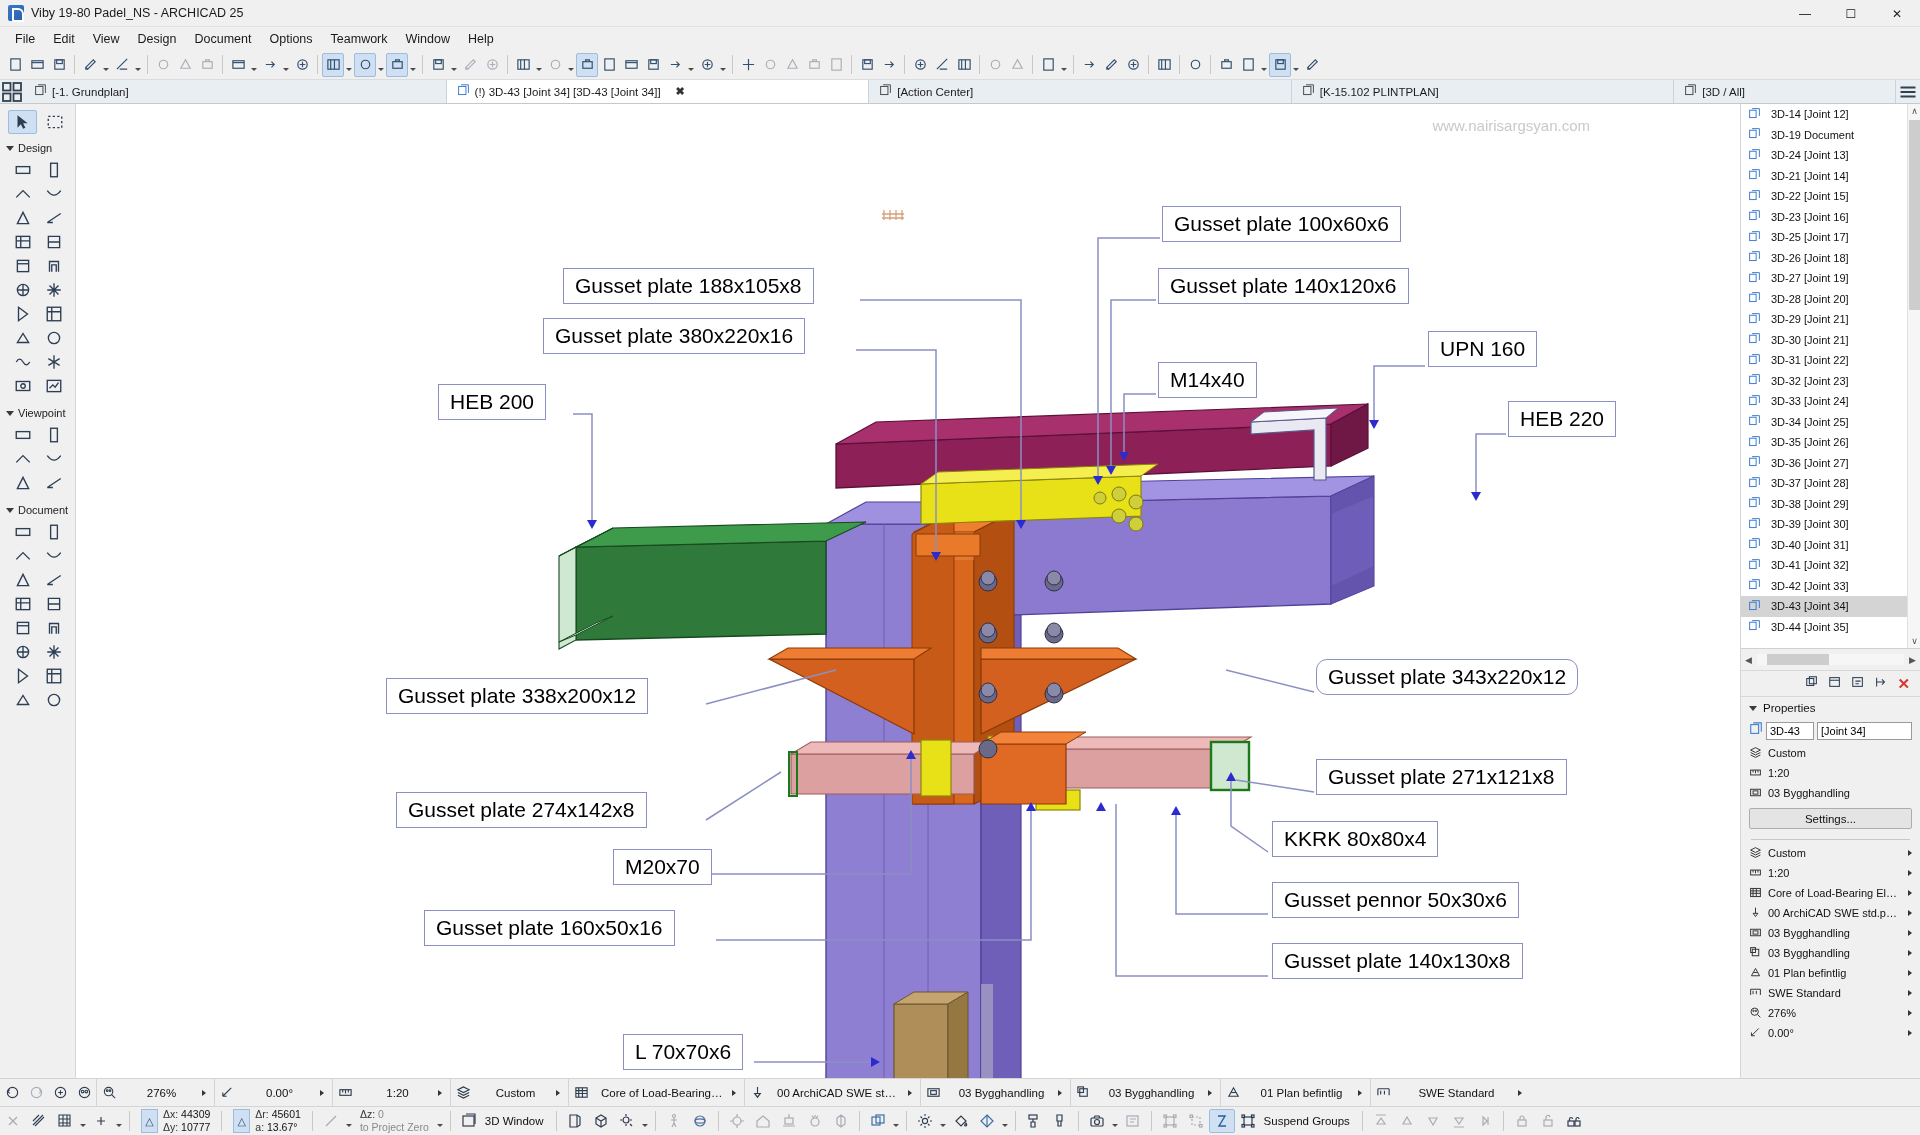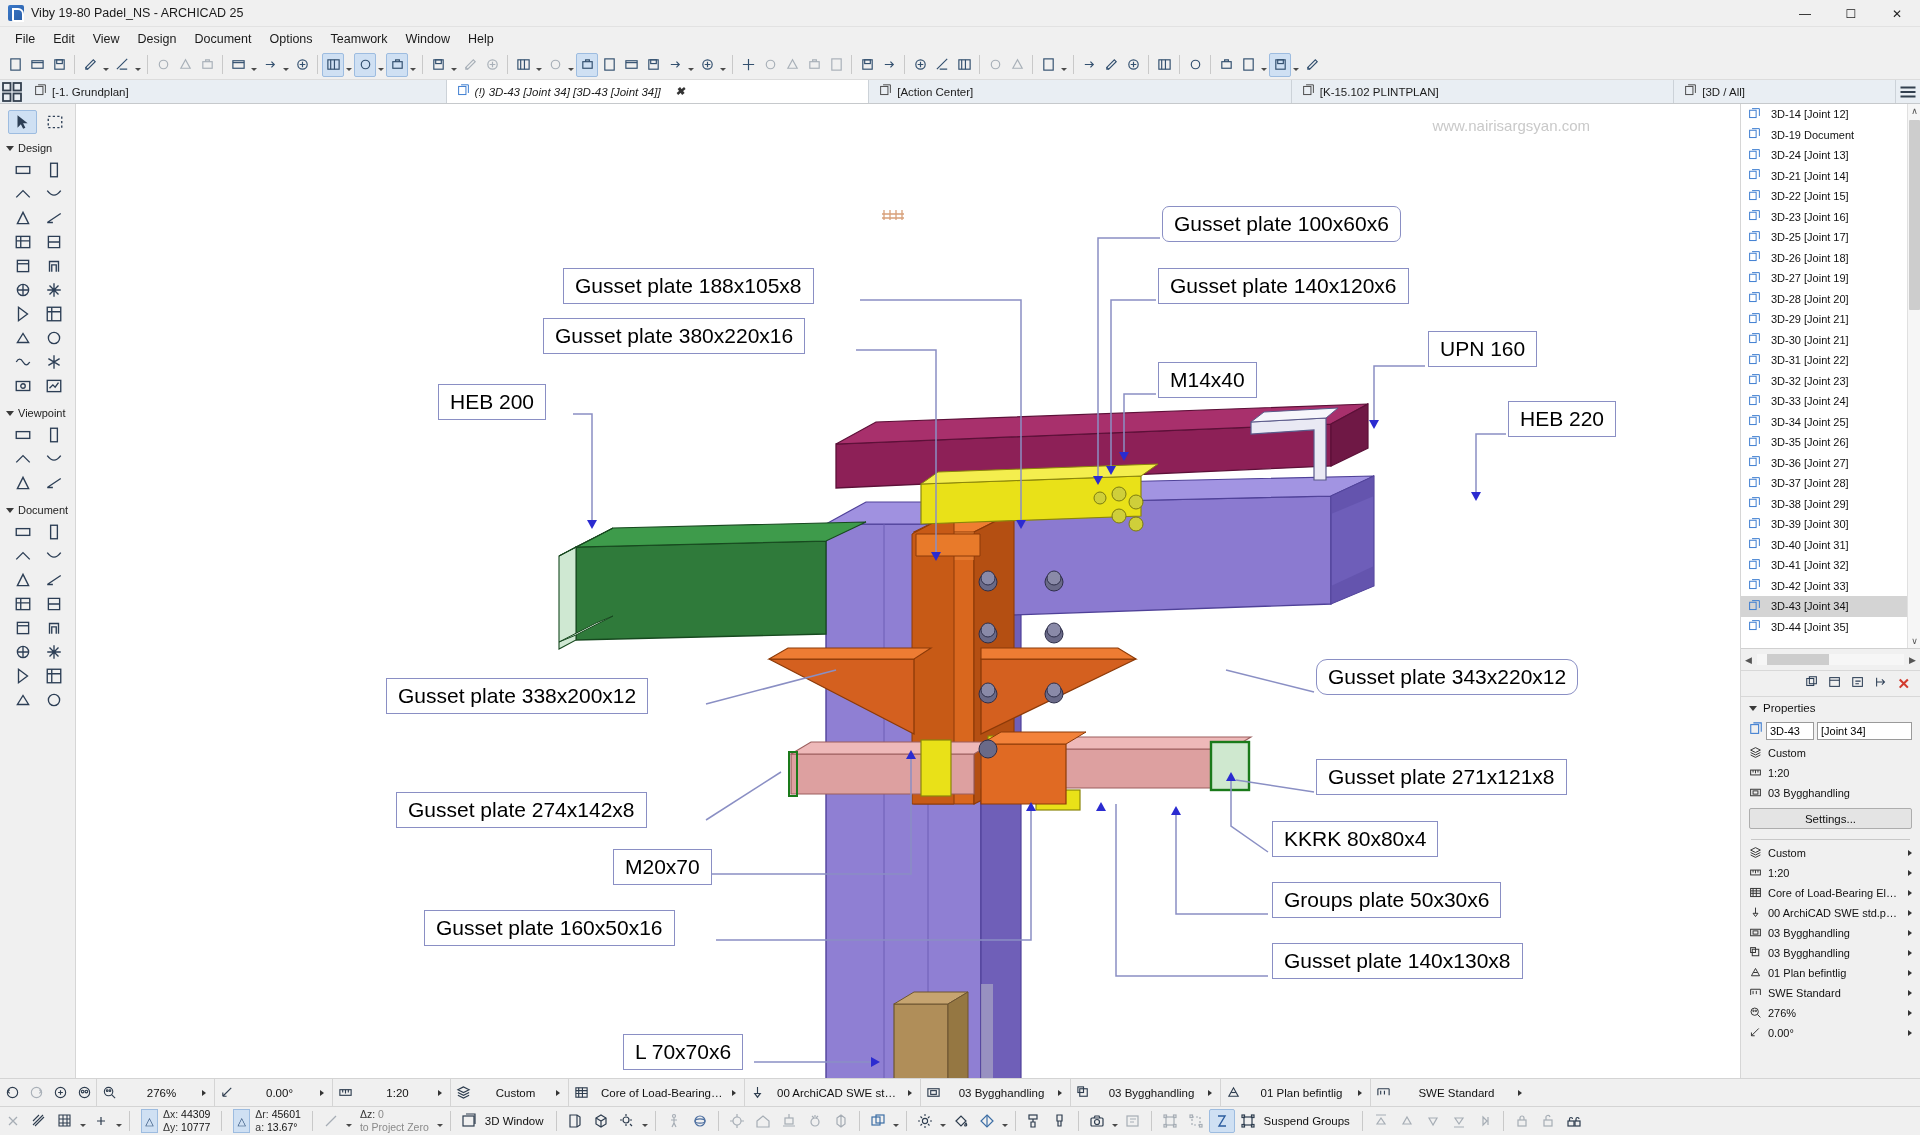--- a/index.html
+++ b/index.html
@@ -506,21 +506,21 @@
     </svg>
   </div>
   <div id="tabs" style="display:flex;flex:1;">
       <div class="tab" style="flex: 1 1 0%;">
         <span><svg viewBox="0 0 16 16" fill="none" stroke="#4a4a4a" stroke-width="1.2">
             <rect x="2" y="3" width="9" height="10"></rect>
             <path d="M5 1h9v10"></path>
           </svg></span>
         <span>[-1. Grundplan]</span>
       </div>
-      <div class="tab active" style="flex: 1 1 0%; font-style: italic;">
+      <div class="tab active" style="flex: 1 1 0%;">
         <span><svg viewBox="0 0 16 16" fill="none" stroke="#3a7bd0" stroke-width="1.2">
             <rect x="2" y="3" width="9" height="10"></rect>
             <path d="M5 1h9v10"></path>
           </svg></span>
         <span>(!) 3D-43 [Joint 34] [3D-43 [Joint 34]]</span>
         <span class="x">✖</span>
       </div>
       <div class="tab" style="flex: 1 1 0%;">
         <span><svg viewBox="0 0 16 16" fill="none" stroke="#4a4a4a" stroke-width="1.2">
             <rect x="2" y="3" width="9" height="10"></rect>
@@ -949,35 +949,35 @@
     <div class="arrow ar-down" style="left:511px;top:416px;"></div>
     <div class="arrow ar-down" style="left:1395px;top:388px;"></div>
     <div class="arrow ar-up" style="left:1020px;top:698px;"></div>
     <div class="arrow ar-up" style="left:950px;top:698px;"></div>
     <div class="arrow ar-up" style="left:1095px;top:702px;"></div>
     <div class="arrow ar-up" style="left:830px;top:646px;"></div>
     <div class="arrow ar-up" style="left:1150px;top:668px;"></div>
     <div class="arrow ar-right" style="left:795px;top:953px;"></div>
 
     <div id="annots">
-        <div class="lbl" style="left: 1086px; top: 120px; transform: translateY(-50%); border-radius: 7px;">Gusset plate 100x60x6</div>
+        <div class="lbl" style="left: 1086px; top: 120px; transform: translateY(-50%);">Gusset plate 100x60x6</div>
         <div class="lbl" style="left: 1082px; top: 182px; transform: translateY(-50%);">Gusset plate 140x120x6</div>
         <div class="lbl" style="left: 487px; top: 182px; transform: translateY(-50%);">Gusset plate 188x105x8</div>
         <div class="lbl" style="left: 467px; top: 232px; transform: translateY(-50%);">Gusset plate 380x220x16</div>
         <div class="lbl" style="left: 1352px; top: 245px; transform: translateY(-50%);">UPN 160</div>
         <div class="lbl" style="left: 1082px; top: 276px; transform: translateY(-50%);">M14x40</div>
         <div class="lbl" style="left: 362px; top: 298px; transform: translateY(-50%); text-align: right;">HEB 200</div>
         <div class="lbl" style="left: 1432px; top: 315px; transform: translateY(-50%);">HEB 220</div>
         <div class="lbl" style="left: 1240px; top: 573px; transform: translateY(-50%); border-radius: 11px;">Gusset plate 343x220x12</div>
         <div class="lbl" style="left: 310px; top: 592px; transform: translateY(-50%);">Gusset plate 338x200x12</div>
         <div class="lbl" style="left: 1240px; top: 673px; transform: translateY(-50%);">Gusset plate 271x121x8</div>
         <div class="lbl" style="left: 320px; top: 706px; transform: translateY(-50%);">Gusset plate 274x142x8</div>
         <div class="lbl" style="left: 1196px; top: 735px; transform: translateY(-50%);">KKRK 80x80x4</div>
         <div class="lbl" style="left: 537px; top: 763px; transform: translateY(-50%);">M20x70</div>
-        <div class="lbl" style="left: 1196px; top: 796px; transform: translateY(-50%);">Groups plate 50x30x6</div>
+        <div class="lbl" style="left: 1196px; top: 796px; transform: translateY(-50%);">Gusset pennor 50x30x6</div>
         <div class="lbl" style="left: 348px; top: 824px; transform: translateY(-50%);">Gusset plate 160x50x16</div>
         <div class="lbl" style="left: 1196px; top: 857px; transform: translateY(-50%);">Gusset plate 140x130x8</div>
         <div class="lbl" style="left: 547px; top: 948px; transform: translateY(-50%);">L 70x70x6</div>
       </div>
   </div>
 
   <div class="rightpanel">
     <div class="navlist">
       <div id="navitems">
           <div class="nv">

